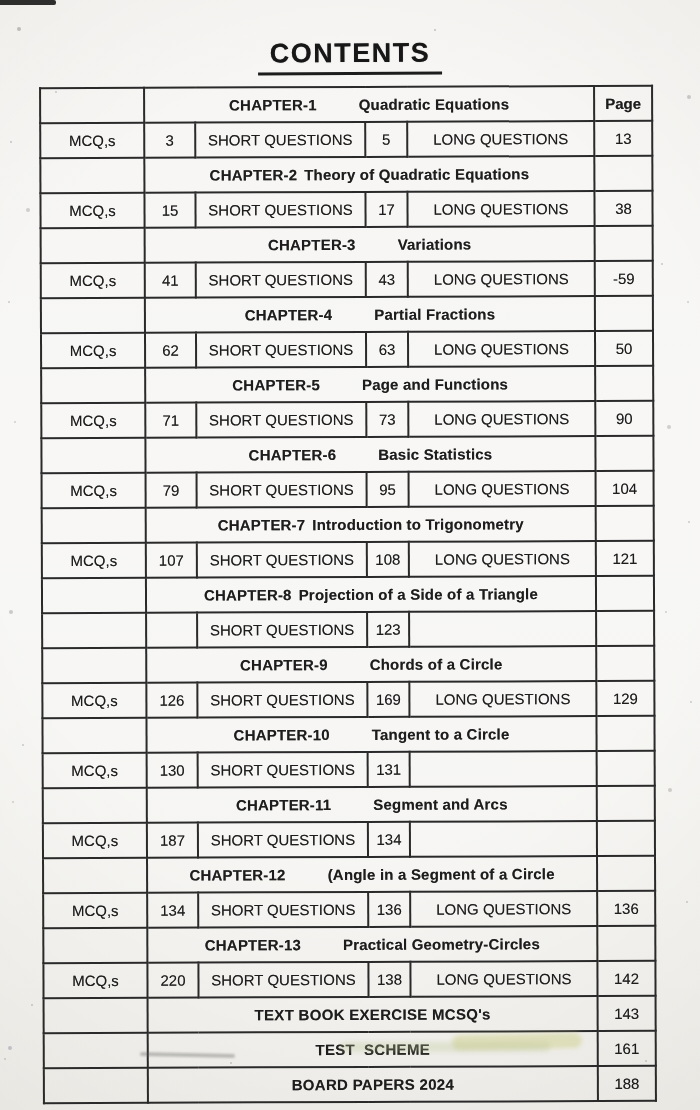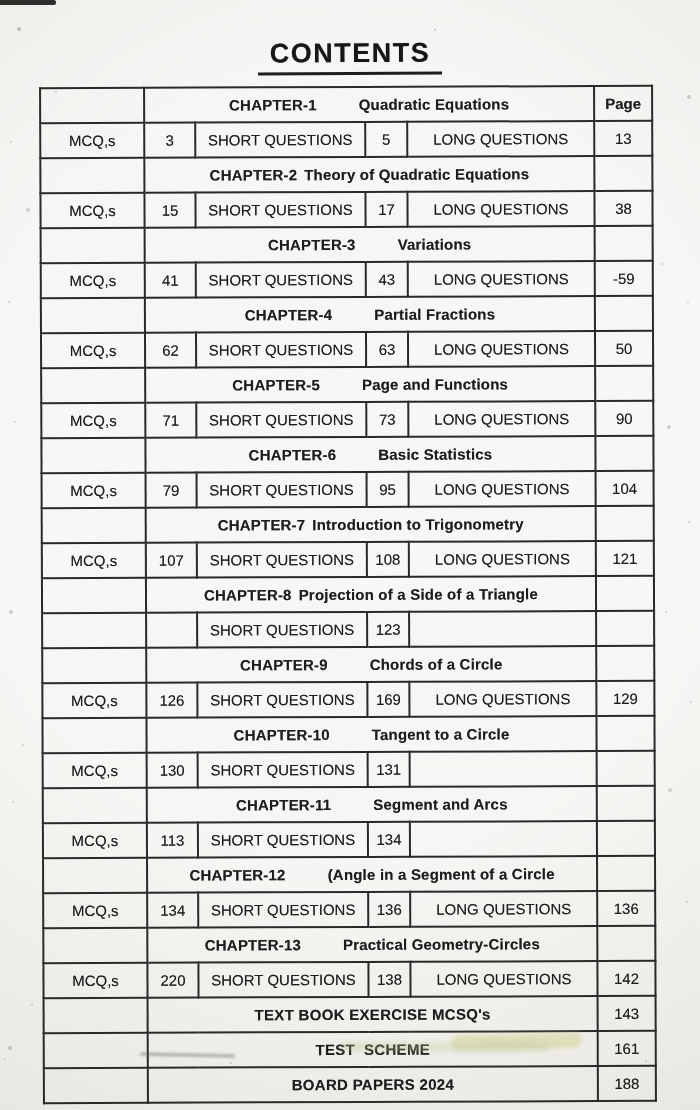--- a/index.html
+++ b/index.html
@@ -314,21 +314,21 @@
             <td class="cell-chap" colspan="4">
               <span class="chap-inner">
                 <span>CHAPTER-11</span>
                 <span>Segment and Arcs</span>
               </span>
             </td>
             <td class="cell-pagenum"></td>
           </tr>
           <tr>
             <td class="cell-label">MCQ,s</td>
-            <td class="cell-num">113</td>
+            <td class="cell-num">187</td>
             <td class="cell-label">SHORT QUESTIONS</td>
             <td class="cell-num">134</td>
             <td class="cell-label"></td>
             <td class="cell-pagenum"></td>
           </tr>
           <tr>
             <td class="cell-left"></td>
             <td class="cell-chap" colspan="4">
               <span class="chap-inner">
                 <span>CHAPTER-12</span>

